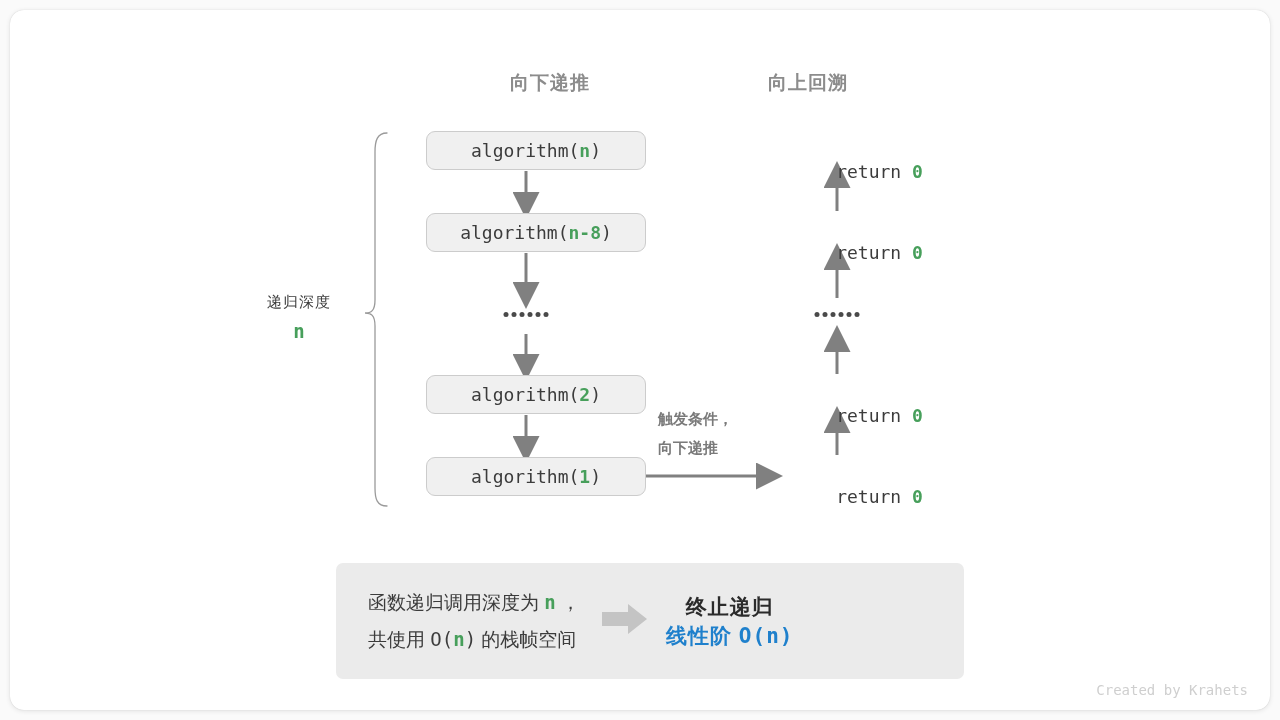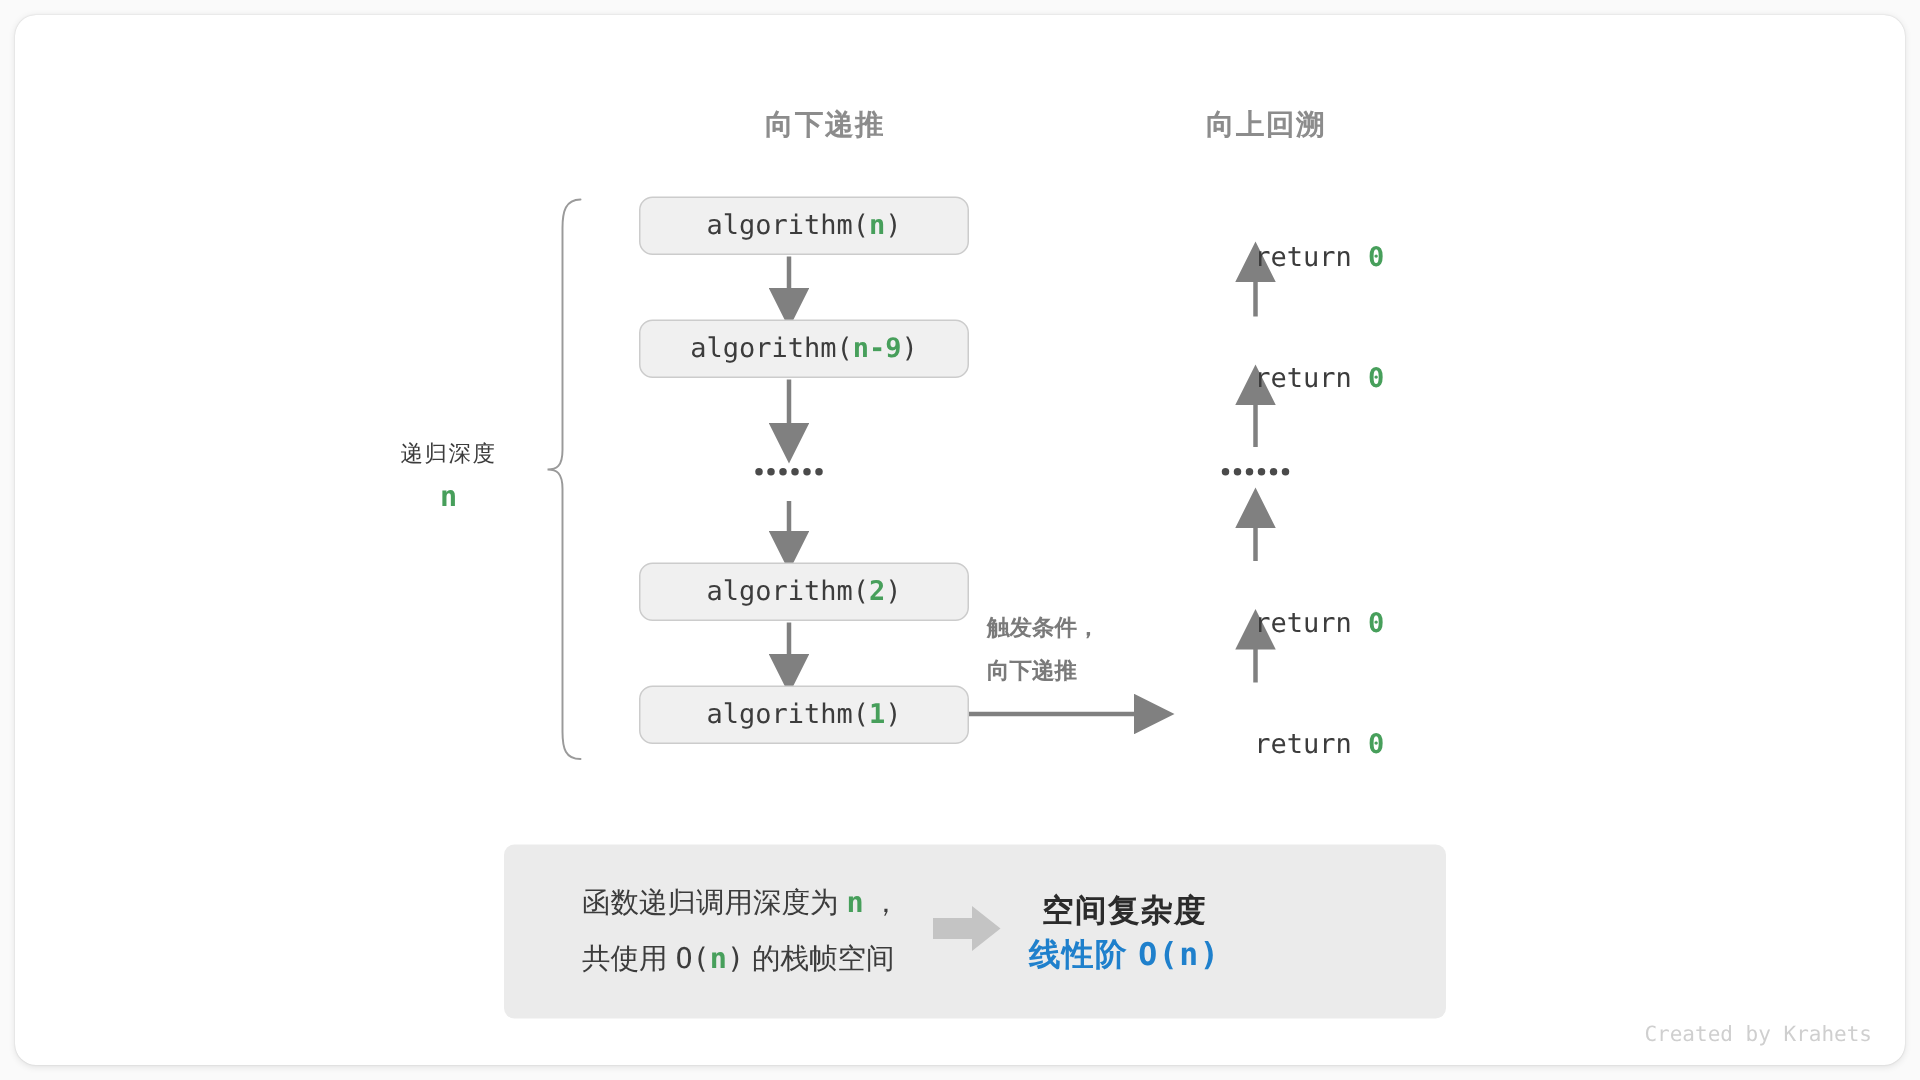--- a/index.html
+++ b/index.html
@@ -35,21 +35,21 @@
     position: absolute;
     font-family: "Liberation Sans", sans-serif;
     font-weight: bold;
     font-size: 19px;
     color: #8c8c8c;
     letter-spacing: 1px;
     white-space: nowrap;
     transform: translateX(-50%);
   }
   #head-down { left: 526px; top: 60px; margin-left: 14px; }
-  #head-up   { left: 834px; top: 60px; text-align: right; }
+  #head-up   { left: 798px; top: 60px; text-align: right; }
 
   
   .call-box {
     position: absolute;
     left: 416px;
     width: 220px;
     height: 39px;
     box-sizing: border-box;
     background: #f0f0f0;
     border: 1px solid #cccccc;
@@ -147,21 +147,20 @@
     position: absolute;
     left: 326px;
     top: 553px;
     width: 628px;
     height: 116px;
     box-sizing: border-box;
     background: #ebebeb;
     border-radius: 7px;
     display: flex;
     align-items: center;
-    padding-left: 20px;
   }
   .summary-left {
     margin-left: 32px;
     font-family: "Liberation Sans", sans-serif;
     font-size: 19px;
     color: #3c3c3c;
     line-height: 37px;
     white-space: pre;
   }
   .summary-left .hl { color: #479f5b; font-weight: bold; font-family: "DejaVu Sans Mono", monospace; }
@@ -241,21 +240,21 @@
 
     <div class="depth-label" style="top:283px">
       <span class="t1">递归深度</span>
       <span class="t2">n</span>
     </div>
 
     <div class="call-box" style="top:121px">
       <span>algorithm(</span><span class="arg">n</span><span>)</span>
     </div>
     <div class="call-box" style="top:203px">
-      <span>algorithm(</span><span class="arg">n-9</span><span>)</span>
+      <span>algorithm(</span><span class="arg">n-8</span><span>)</span>
     </div>
     <div class="call-box" style="top:365px">
       <span>algorithm(</span><span class="arg">2</span><span>)</span>
     </div>
     <div class="call-box" style="top:447px">
       <span>algorithm(</span><span class="arg">1</span><span>)</span>
     </div>
 
     <div class="ret" style="top:130px">
       <span>return </span><span class="val">0</span>
@@ -295,21 +294,21 @@
     <div class="summary">
       <div class="summary-left"><span>函数递归调用深度为 </span><span class="hl">n</span><span> ，</span><br><span>共使用 </span><span class="mono">O(</span><span class="hl">n</span><span class="mono">)</span><span> 的栈帧空间</span></div>
 
       <div class="big-arrow">
         <svg width="46" height="34" viewBox="0 0 46 34">
           <path d="M0,10 L26,10 L26,2 L45,17 L26,32 L26,24 L0,24 Z" fill="#c4c4c4"></path>
         </svg>
       </div>
 
       <div class="summary-right">
-        <span class="s1">空间复杂度</span>
+        <span class="s1">终止递归</span>
         <span class="s2"><span>线性阶  </span><span class="mono">O(n)</span></span>
       </div>
     </div>
 
     <div class="watermark">Created by Krahets</div>
 
   </div>
 </div>
 
 </body></html>

